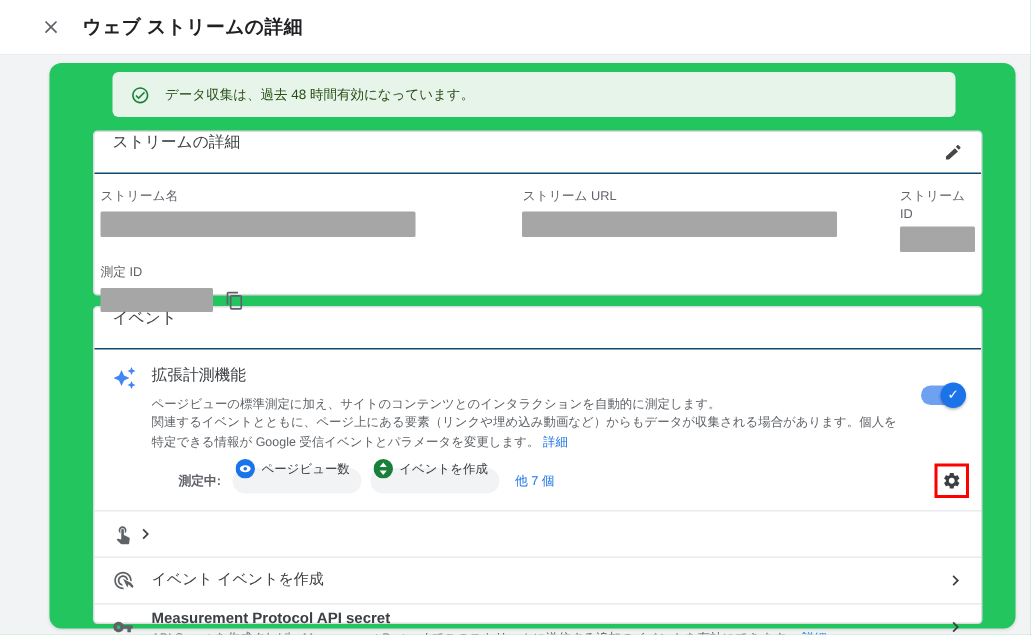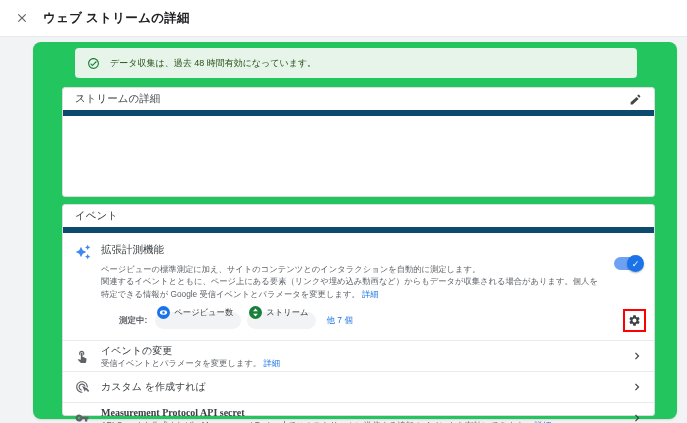--- a/index.html
+++ b/index.html
@@ -1,42 +1,42 @@
 <!DOCTYPE html>
 <html><head>
 <meta charset="utf-8">
 <style>
   * { margin:0; padding:0; box-sizing:border-box; }
   html,body { width:687px; height:423px; overflow:hidden;
     font-family:"Liberation Sans","DejaVu Sans",sans-serif; background:#fff; }
 
   
   .topbar { height:37px; background:#fff; border-bottom:1px solid #e8eaed;
-    display:flex; align-items:center; padding-left:14px; gap:13px; }
+    display:flex; align-items:center; padding-left:26px; gap:13px; }
   .close-btn { width:16px; height:16px; display:flex; align-items:center; justify-content:center;
     color:#5f6368; cursor:pointer; }
   .topbar-title { font-size:12.5px; font-weight:bold; color:#202124; letter-spacing:.3px; }
 
   
   .page { height:386px; background:#f1f3f4; padding-top:5px; }
   .panel { margin-left:33px; width:644px; height:377px; background:#22c55e;
     border-radius:8px; box-shadow:0 1px 2px rgba(60,64,67,.15);
     padding:6px 22px 0 29px; }
 
   
   .banner { margin-left:13px; width:562px; height:30px; background:#e6f4ea;
     border-radius:4px; display:flex; align-items:center; gap:10px; padding-left:12px; }
   .banner-text { font-size:9px; color:#274e13; }
 
   
   .card { width:593px; border:1px solid #dadce0; border-radius:3px; background:#fff; }
   .card-stream { margin-top:9px; height:110px; }
   .card-events { margin-top:7px; height:212px; }
-  .card-header { height:28px; border-bottom:6px solid #0c4a6e; display:flex;
-    align-items:center; justify-content:space-between; padding:0 12px; }
+  .card-header { height:28px; border-bottom:1px solid #0c4a6e; display:flex;
+    justify-content:space-between; padding:0 12px; }
   .card-title { font-size:10.5px; color:#3c4043; }
   .icon-btn { color:#444746; display:flex; align-items:center; cursor:pointer; }
 
   
   .stream-body { padding:9px 4px 0 4px; }
   .field-row { display:flex; }
   .fcol1 { width:283px; } .fcol2 { width:253px; } .fcol3 { flex:1; }
   .field-label { font-size:8.5px; color:#5f6368; margin-bottom:4px; }
   .redact { height:17px; border-radius:1px; }
   .bar-210 { width:210px; } .bar-50 { width:50px; } .bar-75 { width:75px; height:16px; }
@@ -67,21 +67,21 @@
   .more-link { font-size:8.5px; margin-left:4px; }
   .gear-box { margin-left:auto; width:23px; height:23px; border:2px solid #ff0000;
     display:flex; align-items:center; justify-content:center; color:#3c4043; cursor:pointer; }
 
   
   .action-row { height:31px; border-top:1px solid #e8eaed; display:flex;
     align-items:center; padding:0 10px 0 12px; cursor:pointer; }
   .row-icon { width:15px; color:#5f6368; display:flex; flex:none; }
   .row-text { margin-left:11px; flex:1; }
   .row-title { font-size:10px; color:#3c4043; line-height:12px; }
-  .row-title.en { font-weight:bold;font-family:Liberation Serif, serif; }
+  .row-title.en { font-weight:bold; }
   .row-sub { font-size:8.3px; color:#5f6368; line-height:10px; margin-top:1px; }
   .chevron { color:#3c4043; display:flex; }
   svg { display:block; }
 </style>
 </head>
 <body>
 
 <div class="topbar">
   <span class="close-btn">
     <svg width="14" height="14" viewBox="0 0 24 24" fill="currentColor">
@@ -105,20 +105,47 @@
 
     <div class="card card-stream">
       <div class="card-header">
         <span class="card-title">ストリームの詳細</span>
         <span class="icon-btn">
           <svg width="13" height="13" viewBox="0 0 24 24" fill="currentColor">
               <path d="M3 17.25V21h3.75L17.81 10.94l-3.75-3.75L3 17.25zM20.71 7.04c.39-.39.39-1.02 0-1.41l-2.34-2.34c-.39-.39-1.02-.39-1.41 0l-1.83 1.83 3.75 3.75 1.83-1.83z"></path>
             </svg>
         </span>
       </div>
+      <div class="stream-body">
+        <div class="field-row">
+          <div class="fcol1">
+            <div class="field-label">ストリーム名</div>
+            <div class="redact bar-210" style="background-color: rgb(166, 166, 166);"></div>
+          </div>
+          <div class="fcol2">
+            <div class="field-label">ストリーム URL</div>
+            <div class="redact bar-210" style="background-color: rgb(166, 166, 166);"></div>
+          </div>
+          <div class="fcol3">
+            <div class="field-label">ストリーム ID</div>
+            <div class="redact bar-50" style="background-color: rgb(166, 166, 166);"></div>
+          </div>
+        </div>
+        <div class="mid-row">
+          <div class="field-label">測定 ID</div>
+          <div class="mid-value">
+            <div class="redact bar-75" style="background-color: rgb(166, 166, 166);"></div>
+            <span class="icon-btn" style="color:#5f6368;">
+              <svg width="13" height="13" viewBox="0 0 24 24" fill="currentColor">
+                  <path d="M16 1H4c-1.1 0-2 .9-2 2v14h2V3h12V1zm3 4H8c-1.1 0-2 .9-2 2v14c0 1.1.9 2 2 2h11c1.1 0 2-.9 2-2V7c0-1.1-.9-2-2-2zm0 16H8V7h11v14z"></path>
+                </svg>
+            </span>
+          </div>
+        </div>
+      </div>
     </div>
 
     <div class="card card-events">
       <div class="card-header" style="justify-content:flex-start;">
         <span class="card-title">イベント</span>
       </div>
 
       <div class="enh">
         <span class="enh-icon">
           <svg width="16" height="16" viewBox="0 0 24 24" fill="currentColor">
@@ -152,61 +179,54 @@
           <span class="chip-label">ページビュー数</span>
         </span>
 
         <span class="chip">
           <span class="chip-ic">
             <svg width="13" height="13" viewBox="0 0 13 13">
               <circle cx="6.5" cy="6.5" r="6.5" style="fill: rgb(24, 128, 56);"></circle>
               <path d="M6.5 2.4 L8.9 5.3 H4.1 Z M6.5 10.6 L4.1 7.7 H8.9 Z" fill="#fff"></path>
             </svg>
           </span>
-          <span class="chip-label">ストリーム</span>
+          <span class="chip-label">イベントを作成</span>
         </span>
 
 
         <a class="link more-link">他 7 個</a>
 
         <span class="gear-box" style="border-color: rgb(255, 0, 0);">
           <svg width="13" height="13" viewBox="0 0 24 24" fill="currentColor">
               <path d="M19.14 12.94c.04-.3.06-.61.06-.94 0-.32-.02-.64-.07-.94l2.03-1.58c.18-.14.23-.41.12-.61l-1.92-3.32c-.12-.22-.37-.29-.59-.22l-2.39.96c-.5-.38-1.03-.7-1.62-.94l-.36-2.54c-.04-.24-.24-.41-.48-.41h-3.84c-.24 0-.43.17-.47.41l-.36 2.54c-.59.24-1.13.57-1.62.94l-2.39-.96c-.22-.08-.47 0-.59.22L2.74 8.87c-.12.21-.08.47.12.61l2.03 1.58c-.05.3-.09.63-.09.94s.02.64.07.94l-2.03 1.58c-.18.14-.23.41-.12.61l1.92 3.32c.12.22.37.29.59.22l2.39-.96c.5.38 1.03.7 1.62.94l.36 2.54c.05.24.24.41.48.41h3.84c.24 0 .44-.17.47-.41l.36-2.54c.59-.24 1.13-.56 1.62-.94l2.39.96c.22.08.47 0 .59-.22l1.92-3.32c.12-.22.07-.47-.12-.61l-2.01-1.58zM12 15.6c-1.98 0-3.6-1.62-3.6-3.6s1.62-3.6 3.6-3.6 3.6 1.62 3.6 3.6-1.62 3.6-3.6 3.6z"></path>
             </svg>
         </span>
       </div>
 
       <div class="action-row">
         <span class="row-icon">
           <svg width="14" height="14" viewBox="0 0 24 24" fill="currentColor">
               <path d="M9 11.24V7.5C9 6.12 10.12 5 11.5 5S14 6.12 14 7.5v3.74c1.21-.81 2-2.18 2-3.74C16 5.01 13.99 3 11.5 3S7 5.01 7 7.5c0 1.56.79 2.93 2 3.74zm9.84 4.63l-4.54-2.26c-.17-.07-.35-.11-.54-.11H13v-6c0-.83-.67-1.5-1.5-1.5S10 6.67 10 7.5v10.74l-3.43-.72c-.08-.01-.15-.03-.24-.03-.31 0-.59.13-.79.33l-.79.8 4.94 4.94c.27.27.65.44 1.06.44h6.79c.75 0 1.33-.55 1.44-1.28l.75-5.27c.01-.07.02-.14.02-.2 0-.62-.38-1.16-.91-1.38z"></path>
             </svg>
         </span>
-        <span class="row-text">
-          <div class="row-title">イベントの変更</div>
-          <div class="row-sub">
-            <span>受信イベントとパラメータを変更します。</span>
-            <a class="link">詳細</a>
-          </div>
-        </span>
         <span class="chevron">
           <svg width="14" height="14" viewBox="0 0 24 24" fill="currentColor">
               <path d="M10 6L8.59 7.41 13.17 12l-4.58 4.59L10 18l6-6z"></path>
             </svg>
         </span>
       </div>
 
       <div class="action-row">
         <span class="row-icon">
           <svg width="14" height="14" viewBox="0 0 24 24" fill="currentColor">
               <path d="M11.71 17.99C8.53 17.84 6 15.22 6 12c0-3.31 2.69-6 6-6 3.22 0 5.84 2.53 5.99 5.71l-2.1-.63C15.48 9.31 13.89 8 12 8c-2.21 0-4 1.79-4 4 0 1.89 1.31 3.48 3.08 3.89l.63 2.1zM22 12c0 .3-.01.6-.04.9l-1.97-.59c.01-.1.01-.21.01-.31 0-4.42-3.58-8-8-8s-8 3.58-8 8 3.58 8 8 8c.1 0 .21 0 .31-.01l.59 1.97c-.3.03-.6.04-.9.04-5.52 0-10-4.48-10-10S6.48 2 12 2s10 4.48 10 10zm-3.77 4.26L22 15l-10-5 5 10 1.26-3.77 4.27 4.27 1.98-1.98-4.28-4.26z"></path>
             </svg>
         </span>
         <span class="row-text">
-          <div class="row-title">カスタム を作成すれば</div>
+          <div class="row-title">イベント イベントを作成</div>
         </span>
         <span class="chevron">
           <svg width="14" height="14" viewBox="0 0 24 24" fill="currentColor">
               <path d="M10 6L8.59 7.41 13.17 12l-4.58 4.59L10 18l6-6z"></path>
             </svg>
         </span>
       </div>
 
       <div class="action-row">
         <span class="row-icon">

